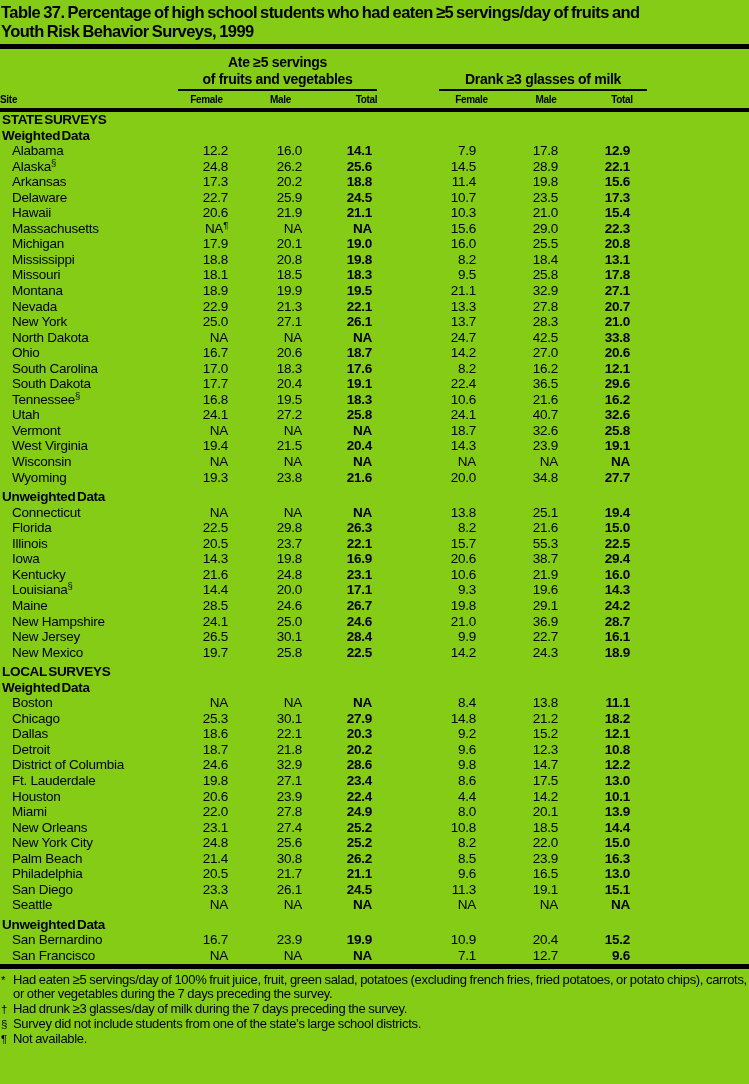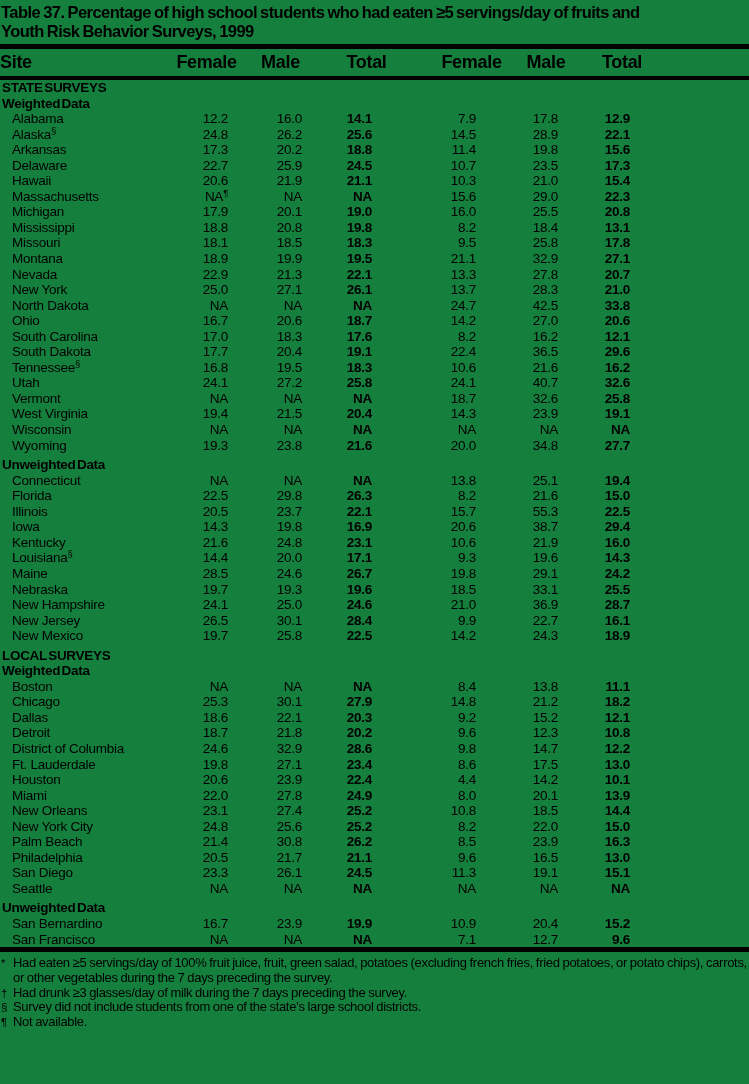--- a/index.html
+++ b/index.html
@@ -1,29 +1,29 @@
 <!DOCTYPE html>
 <html><head>
 <meta charset="utf-8">
 <style>
   html,body{margin:0;padding:0;background:#fff;}
   .page{
-    width:749px;height:1084px;background:#15803d;color:#000;
+    width:749px;height:1084px;background:#84cc16;color:#000;
     font-family:"Liberation Sans",sans-serif;overflow:hidden;position:relative;
   }
   .title{padding:3px 0 0 1px;font-size:16.5px;line-height:19px;font-weight:bold;
     letter-spacing:-0.55px;word-spacing:-1px;}
   .rule-thick{height:5px;background:#000;margin-top:3px;}
   table.tbl{width:749px;table-layout:fixed;border-collapse:collapse;border-spacing:0;}
   table.tbl td{margin:0;}
   .grp-row td{vertical-align:bottom;padding:5px 0 0 0;font-weight:bold;font-size:14px;
     line-height:16.5px;letter-spacing:-0.3px;}
   .g1{margin-left:8px;text-align:center;border-bottom:2.5px solid #000;padding-bottom:2px;}
   .g2{width:208px;margin-left:62px;text-align:center;border-bottom:2.5px solid #000;padding-bottom:2px;}
-  .col-row td{font-weight:bold;font-size:18px;border-bottom:4px solid #000;
+  .col-row td{font-weight:bold;font-size:10px;border-bottom:4px solid #000;
     vertical-align:bottom;padding:3px 0 3px 0;letter-spacing:-0.3px;}
   .site-hdr{text-align:left;padding-left:1px;}
   .ch{text-align:center;}
   .chs{position:relative;display:inline-block;}
   .o1{left:5px}.o2{left:13px}.o3{left:27px}.o4{left:45px}.o5{left:29px}.o6{left:28px}
   tbody td{font-size:13.5px;line-height:15.55px;padding:0;letter-spacing:-0.25px;
     vertical-align:bottom;white-space:nowrap;}
   tr.sec td{font-weight:bold;padding-left:2px;word-spacing:-2px;letter-spacing:-0.3px;}
   tr.gap td{padding-top:4px;}
   td.site{padding-left:12px;}
@@ -54,20 +54,32 @@
       <col style="width:170px">
         <col style="width:63px">
         <col style="width:69px">
       <col style="width:75px">
         <col style="width:99px">
         <col style="width:82px">
       <col style="width:72px">
         <col style="width:119px">
     </colgroup>
     <thead>
+      <tr class="grp-row">
+        <td></td>
+        <td colspan="3">
+          <div class="g1">
+            <div>Ate ≥5 servings</div>
+            <div>of fruits and vegetables</div>
+          </div>
+        </td>
+        <td colspan="4">
+          <div class="g2">Drank ≥3 glasses of milk</div>
+        </td>
+      </tr>
       <tr class="col-row">
         <td class="site-hdr">Site</td>
         <td class="ch"><span class="chs o1">Female</span></td>
         <td class="ch"><span class="chs o2">Male</span></td>
         <td class="ch"><span class="chs o3">Total</span></td>
         <td class="ch"><span class="chs o4">Female</span></td>
         <td class="ch"><span class="chs o5">Male</span></td>
         <td class="ch"><span class="chs o6">Total</span></td>
         <td></td>
       </tr>
@@ -366,30 +378,20 @@
           <td class="site">Maine</td>
           <td class="num c1">28.5</td>
           <td class="num c2">24.6</td>
           <td class="num c3">26.7</td>
           <td class="num c4">19.8</td>
           <td class="num c5">29.1</td>
           <td class="num c6">24.2</td>
           <td></td>
         </tr>
         <tr>
-          <td class="site">Nebraska</td>
-          <td class="num c1">19.7</td>
-          <td class="num c2">19.3</td>
-          <td class="num c3">19.6</td>
-          <td class="num c4">18.5</td>
-          <td class="num c5">33.1</td>
-          <td class="num c6">25.5</td>
-          <td></td>
-        </tr>
-        <tr>
           <td class="site">New Hampshire</td>
           <td class="num c1">24.1</td>
           <td class="num c2">25.0</td>
           <td class="num c3">24.6</td>
           <td class="num c4">21.0</td>
           <td class="num c5">36.9</td>
           <td class="num c6">28.7</td>
           <td></td>
         </tr>
         <tr>

